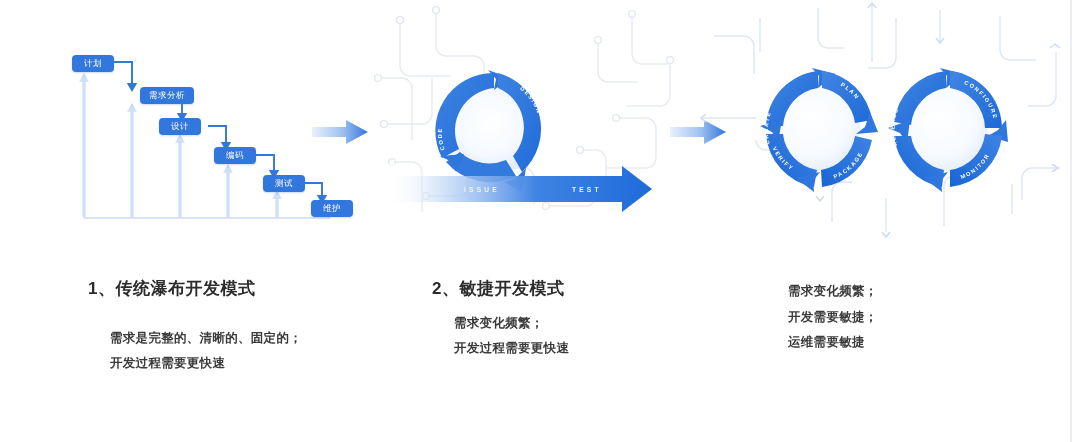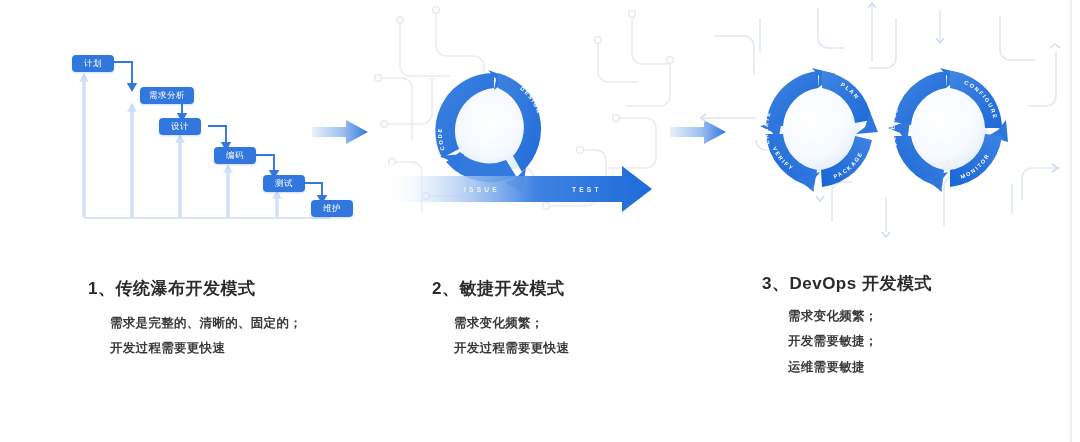--- a/index.html
+++ b/index.html
@@ -52,21 +52,21 @@
     line-height:1.45;
   }
   .cap-lines {
     font-size:12.5px;
     color:#3a3a3a;
     line-height:2.05;
     font-weight:bold;
     letter-spacing:.3px;
   }
   #cap1 { position:absolute; left:88px;  top:277px; width:300px; }
-  #cap1 .cap-lines { margin-left:22px; margin-top:9px; }
+  #cap1 .cap-lines { margin-left:22px; margin-top:24px; }
   #cap2 { position:absolute; left:432px; top:277px; width:280px; }
   #cap2 .cap-lines { margin-left:22px; margin-top:9px; }
   #cap3 { position:absolute; left:762px; top:272px; width:196px; }
   #cap3 .cap-lines { margin-left:26px; margin-top:7px; }
 
   .ring-label {
     fill:#ffffff; font-size:5.6px; letter-spacing:1.7px;
     font-family:"Liberation Sans",sans-serif; font-weight:bold;
   }
   .bar-label {
@@ -410,21 +410,20 @@
 
   <div id="cap2">
     <div class="cap-title">2、敏捷开发模式</div>
     <div class="cap-lines">
       <div>需求变化频繁；</div>
       <div>开发过程需要更快速</div>
     </div>
   </div>
 
   <div id="cap3">
-    <div class="cap-title">3、DevOps 开发模式</div>
     <div class="cap-lines">
       <div>需求变化频繁；</div>
       <div>开发需要敏捷；</div>
       <div>运维需要敏捷</div>
     </div>
   </div>
 
   <div class="page-edge"></div>
   <div class="page-edge2"></div>
 </div>

